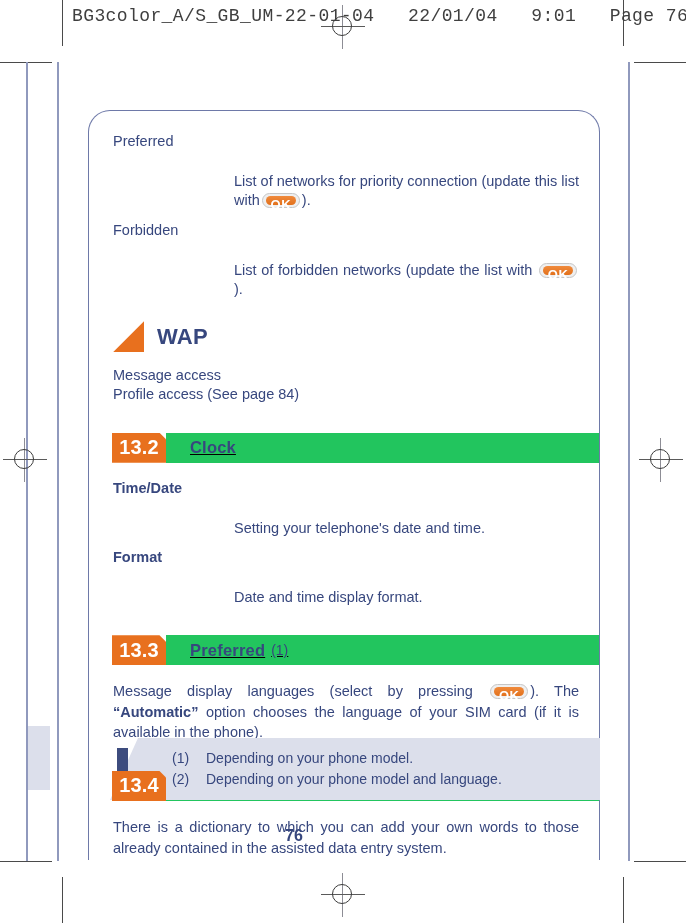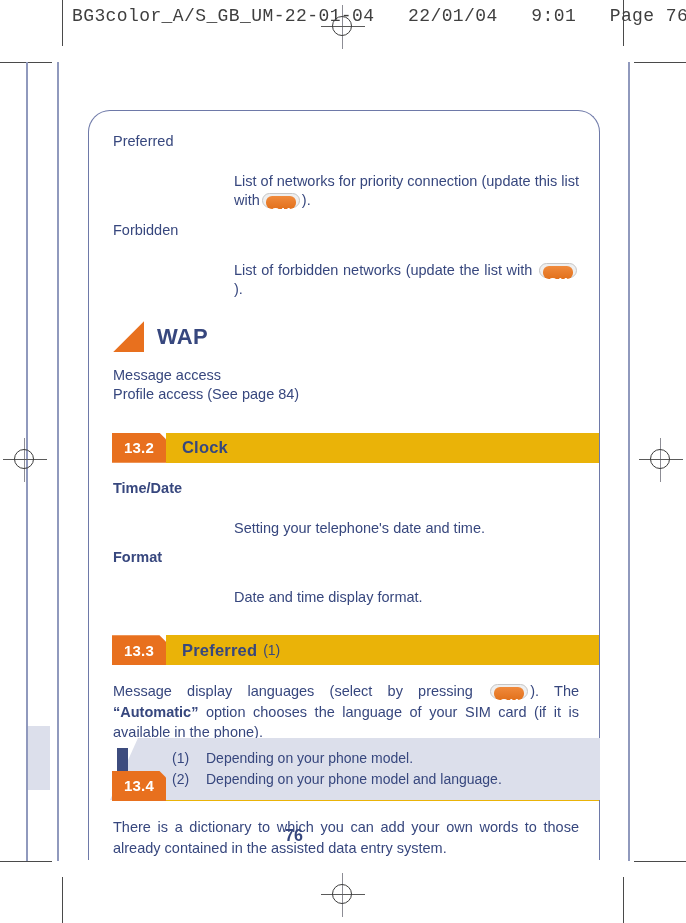--- a/index.html
+++ b/index.html
@@ -143,21 +143,21 @@
     left: 3px; top: 2px;
     right: 3px; bottom: 2px;
     border-radius: 6px;
     background: linear-gradient(#f08a3c, #e2711c);
     color: #ffffff;
     font-size: 13px;
     font-weight: bold;
     letter-spacing: 0.5px;
     line-height: 8px;
     text-align: center;
-    padding-top: 13px;
+    padding-top: 5px;
     box-sizing: border-box;
   }
 
   
   .wap-block {
     display: flex;
     align-items: center;
     margin-top: 22px;
     margin-bottom: 14px;
   }
@@ -189,36 +189,37 @@
     height: 30px;
     margin-top: 28px;
     margin-bottom: 16px;
     margin-left: -1px;
     width: 487px;
   }
   .section-num {
     flex: 0 0 54px;
     background: #e8701e;
     color: #ffffff;
-    font-size: 15px;
+    font-size: 20px;
     font-weight: bold;
     display: flex;
     align-items: center;
     justify-content: center;
     clip-path: polygon(0 0, 88% 0, 100% 22%, 100% 100%, 0 100%);
     letter-spacing: 0.2px;
     z-index: 2;
   }
   .section-bar {
     flex: 1;
-    background: #eab308;
+    background: #22c55e;
     display: flex;
     align-items: center;
-    padding-left: 16px;
+    padding-left: 24px;
     box-sizing: border-box;
+    text-decoration: underline;
   }
   .section-title {
     font-size: 16.5px;
     font-weight: bold;
     color: #37477e;
     letter-spacing: 0.2px;
   }
   .section-note {
     font-size: 14px;
     font-weight: normal;

